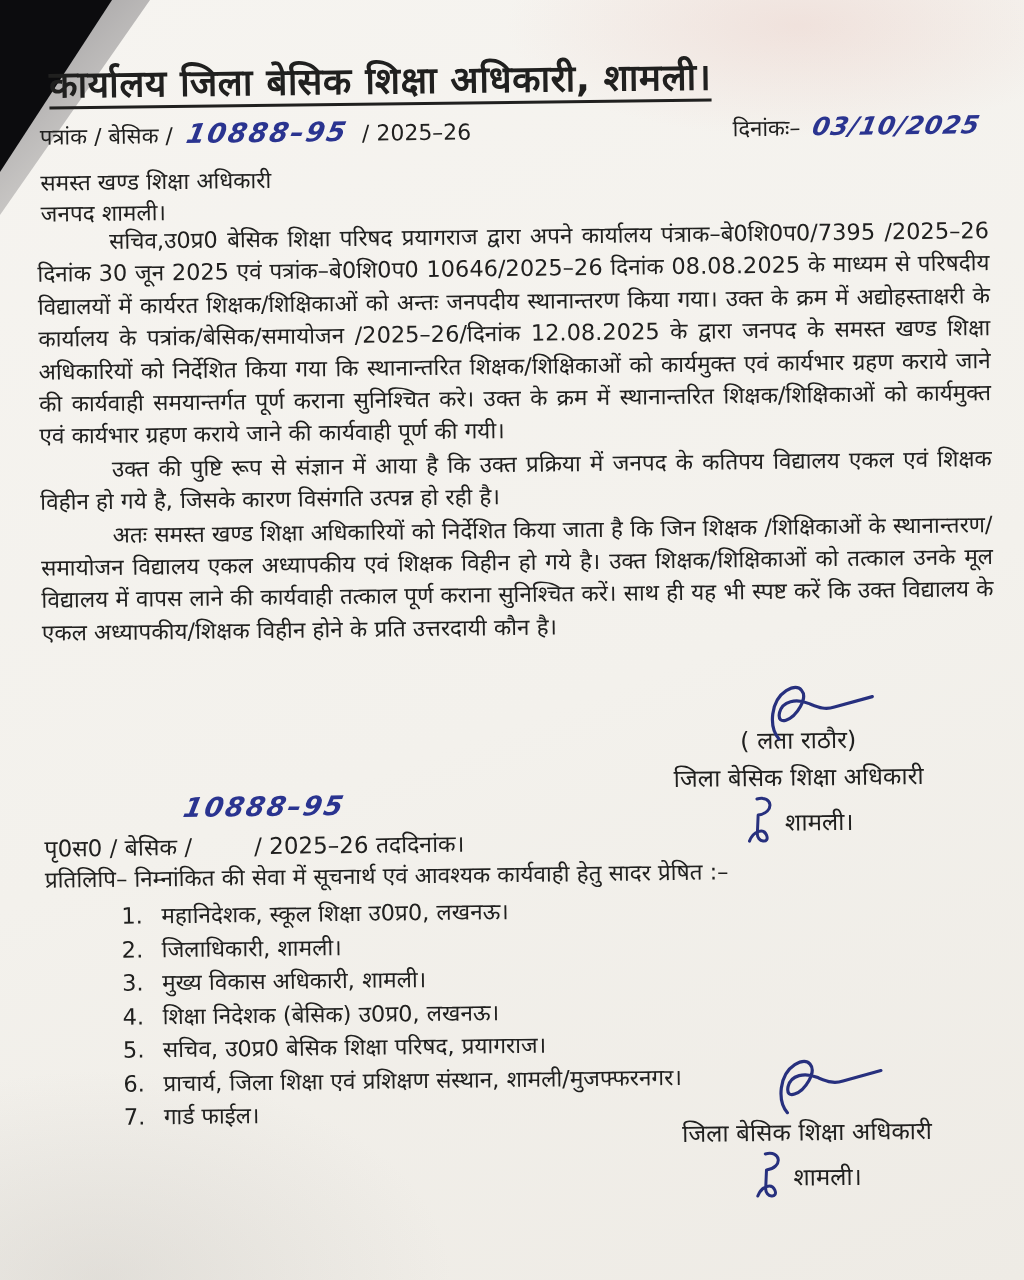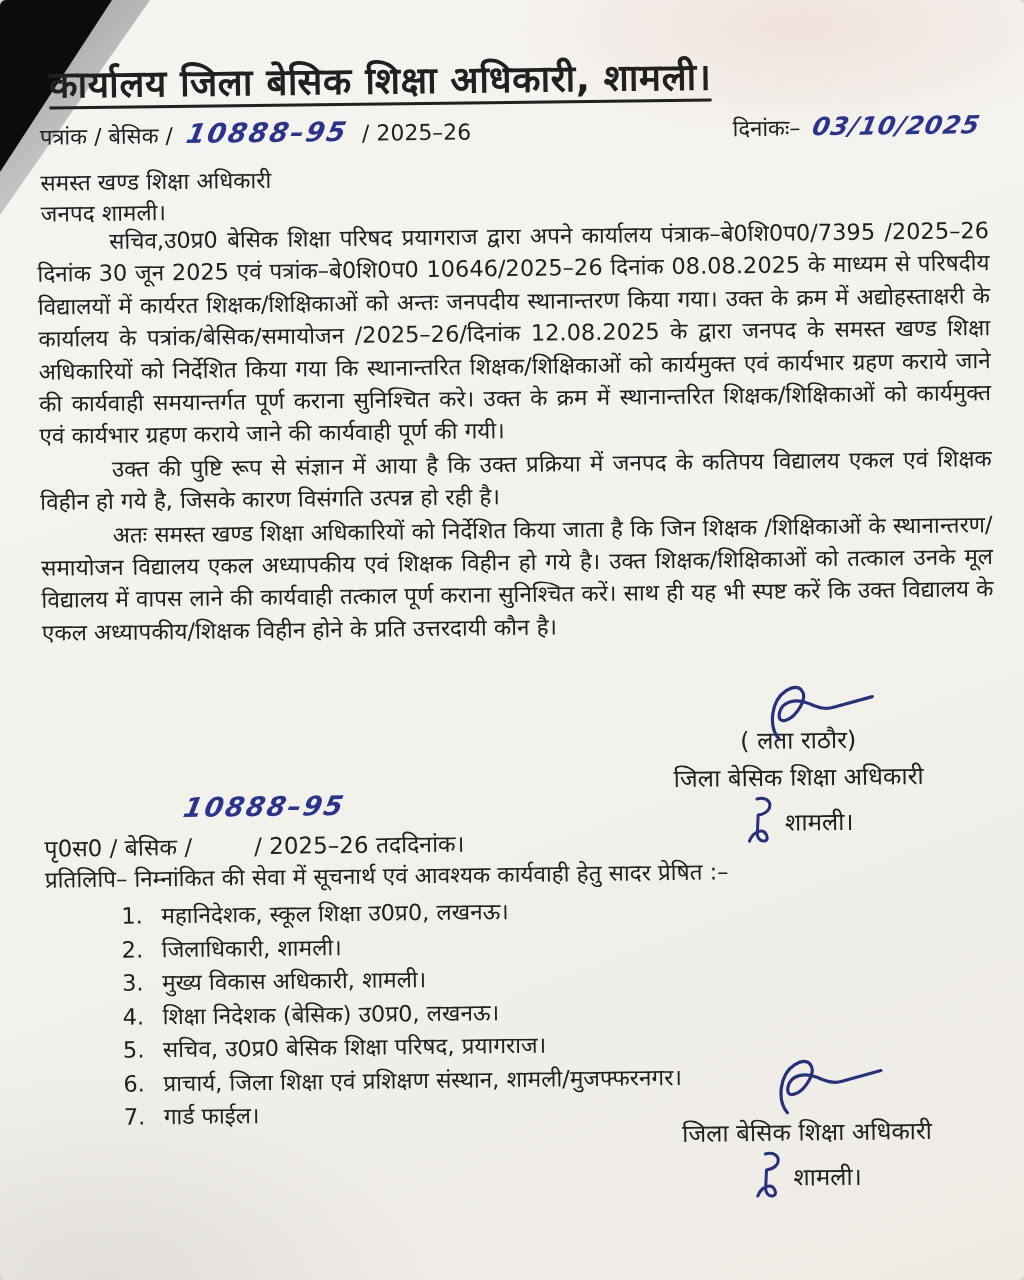--- a/index.html
+++ b/index.html
@@ -10,21 +10,20 @@
     overflow:hidden;
   }
   .page{
     position:relative;width:1024px;height:1280px;
     background:
       radial-gradient(ellipse 420px 160px at 78% 2%, rgba(228,186,178,.30), transparent 70%),
       radial-gradient(ellipse 500px 300px at 10% 100%, rgba(180,176,170,.25), transparent 70%),
       linear-gradient(160deg,#f6f4f0 0%,#f3f1ec 55%,#eeebe5 100%);
     overflow:hidden;
     color:#20201f;
-    border-radius:6px;
   }
   
   .corner-shadow{
     position:absolute;left:0;top:0;width:150px;height:215px;
     background:linear-gradient(135deg,#9a989a 0%,#c8c6c4 60%,transparent 61%);
     clip-path:polygon(0 0,100% 0,0 100%);
   }
   .corner-black{
     position:absolute;left:0;top:0;width:112px;height:172px;
     background:#0c0c0e;

